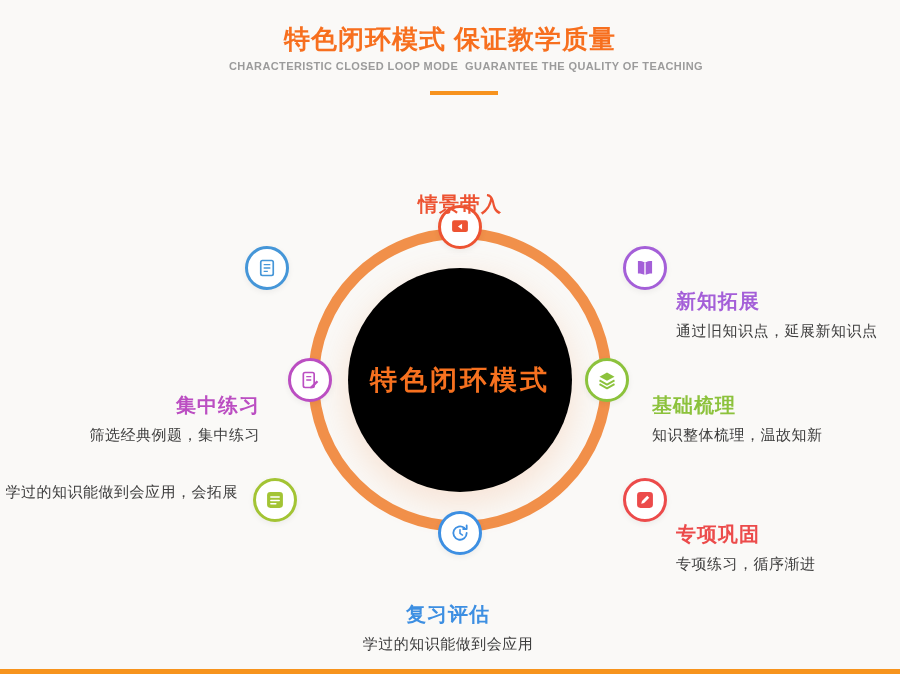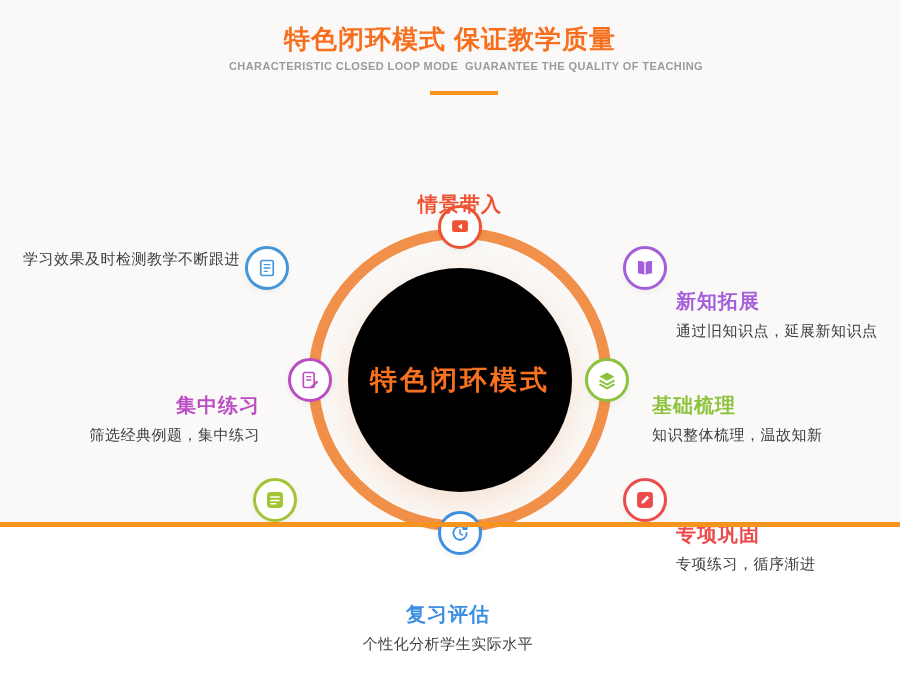--- a/index.html
+++ b/index.html
@@ -2,21 +2,21 @@
 <html><head>
 <meta charset="utf-8">
 <style>
   html,body{margin:0;padding:0;}
   body{
     width:900px;height:674px;
     font-family:"Liberation Sans","DejaVu Sans",sans-serif;
     overflow:hidden;
   }
   .page{
-    position:relative;width:900px;height:527px;
+    position:relative;width:900px;height:674px;
     background:var(--c,#faf9f7);
   }
   
   .header-title{
     position:absolute;top:22px;left:0;width:100%;
     text-align:center;font-size:26px;font-weight:bold;
     letter-spacing:1px;color:var(--c,#f76f1e);
   }
   .header-subtitle{
     position:absolute;top:60px;left:16px;width:100%;
@@ -159,32 +159,33 @@
       <span>
         <svg width="20" height="20" viewBox="0 0 24 24" fill="none" stroke="currentColor" stroke-width="2.2" stroke-linecap="round">
           <path d="M20 12a8 8 0 1 1-3-6.2"></path>
           <path d="M20 3v4.2h-4.2" stroke-linejoin="round"></path>
           <path d="M12 8v4.5l3 2" stroke-width="1.8"></path>
         </svg>
       </span>
     </div>
     <div class="node-text pos-bottom-t align-c" style="--c: #3d8fe2;">
       <div class="node-label">复习评估</div>
-      <div class="node-desc">个性化分析学生实际水平</div>
+      <div class="node-desc">学过的知识能做到会应用</div>
     </div>
 
     <div class="node-circle pos-botleft-c" style="--c: #a3c434;">
       <span>
         <svg width="20" height="20" viewBox="0 0 24 24">
           <rect x="2.5" y="2.5" width="19" height="19" rx="4" fill="currentColor"></rect>
           <path d="M7 8.5h10M7 12.5h10M7 16.5h6" stroke="#fff" stroke-width="1.8" stroke-linecap="round"></path>
         </svg>
       </span>
     </div>
     <div class="node-text pos-botleft-t align-r" style="--c: #a3c434;">
+      <div class="node-desc">学过的知识能做到会应用，会拓展</div>
     </div>
 
     <div class="node-circle pos-left-c" style="--c: #bb4ec2;">
       <span>
         <svg width="20" height="20" viewBox="0 0 24 24" fill="none" stroke="currentColor" stroke-width="2">
           <rect x="4" y="3" width="13" height="18" rx="2"></rect>
           <path d="M7.5 8h6M7.5 12h6" stroke-width="1.6"></path>
           <path d="M13 19.5l7-7 2 2-7 7-2.6.6z" fill="currentColor" stroke="none"></path>
         </svg>
       </span>
@@ -196,19 +197,18 @@
 
     <div class="node-circle pos-topleft-c" style="--c: #4596d8;">
       <span>
         <svg width="20" height="20" viewBox="0 0 24 24" fill="none" stroke="currentColor" stroke-width="2">
           <rect x="4.5" y="3" width="15" height="18" rx="2"></rect>
           <path d="M8 8h8M8 12h8M8 16h5" stroke-width="1.6"></path>
         </svg>
       </span>
     </div>
     <div class="node-text pos-topleft-t align-r" style="--c: #4596d8;">
-      <div class="node-desc">学习效果及时检测教学不断跟进</div>
     </div>
 
   </div>
 
   <div class="bottom-bar" style="--c: #f7941d;"></div>
 </div>
 
 </body></html>

